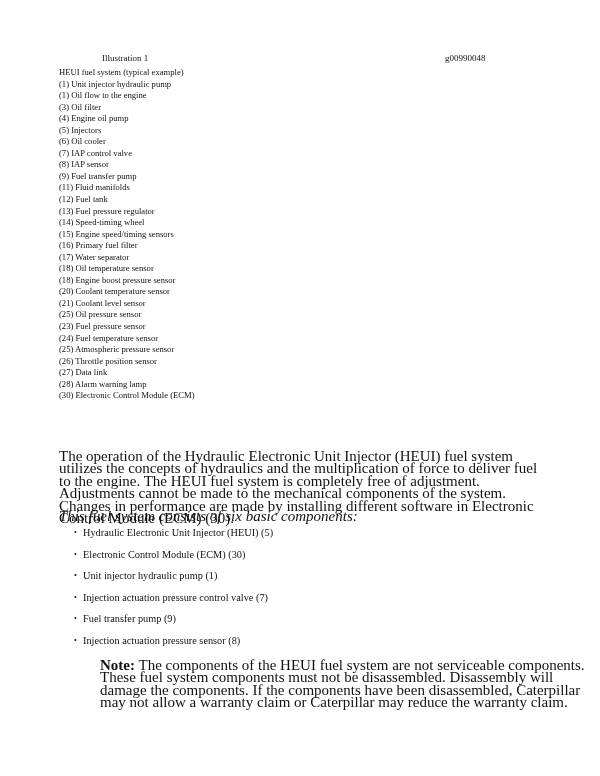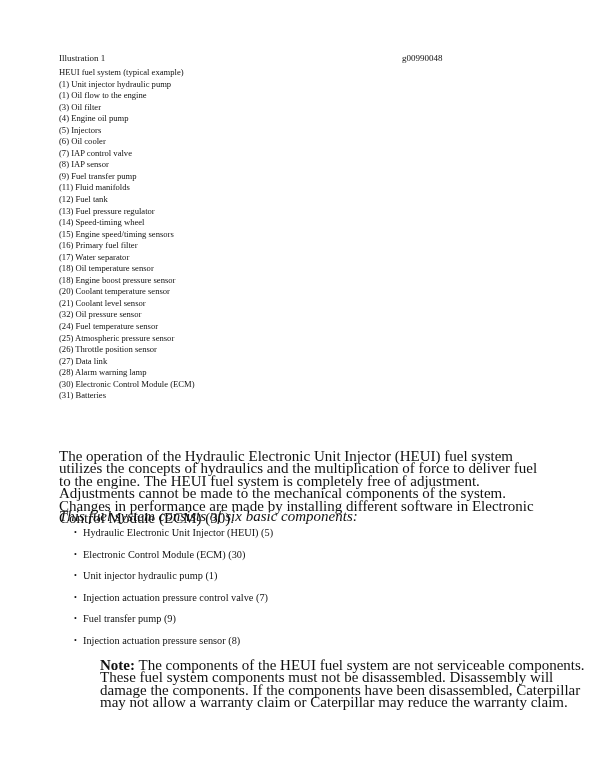--- a/index.html
+++ b/index.html
@@ -1,21 +1,21 @@
 <!DOCTYPE html>
 <html><head>
 <meta charset="utf-8">
 <style>
   html, body { margin: 0; padding: 0; background: #ffffff; }
   body {
     width: 600px; height: 776px; position: relative; overflow: hidden;
     font-family: "Liberation Serif", serif; color: #111111;
   }
   .page { position: absolute; left: 59px; top: 53px; width: 490px; }
-  .ill-header { position: relative; height: 14px; font-size: 9px; line-height: 11px; }
+  .ill-header { position: relative; height: 14px; font-size: 9px; line-height: 11px; margin-left: 43px; }
   .ill-title { position: absolute; left: 0; top: 0; }
   .ill-id { position: absolute; left: 343px; top: 0; }
   .legend { margin-top: 0; font-size: 8.6px; line-height: 11.55px; }
   .legend div { white-space: nowrap; }
   .para { font-size: 15px; line-height: 12.4px; margin: 0; }
   .p1 { position: absolute; top: 397px; left: 0; width: 490px; }
   .p2 { position: absolute; top: 457px; left: 0; font-style: italic; }
   .bullets { position: absolute; top: 474px; left: 0; list-style: none; margin: 0; padding: 0; font-size: 10.3px; }
   .bullets li { height: 21.5px; line-height: 12px; position: relative; padding-left: 24px; white-space: nowrap; }
   .bullets li .dot { position: absolute; left: 15px; top: 0; font-size: 8px; }
@@ -45,28 +45,28 @@
     <div>(12) Fuel tank</div>
     <div>(13) Fuel pressure regulator</div>
     <div>(14) Speed-timing wheel</div>
     <div>(15) Engine speed/timing sensors</div>
     <div>(16) Primary fuel filter</div>
     <div>(17) Water separator</div>
     <div>(18) Oil temperature sensor</div>
     <div>(18) Engine boost pressure sensor</div>
     <div>(20) Coolant temperature sensor</div>
     <div>(21) Coolant level sensor</div>
-    <div>(32) Oil pressure sensor</div>
+    <div>(25) Oil pressure sensor</div>
+    <div>(23) Fuel pressure sensor</div>
     <div>(24) Fuel temperature sensor</div>
     <div>(25) Atmospheric pressure sensor</div>
     <div>(26) Throttle position sensor</div>
     <div>(27) Data link</div>
     <div>(28) Alarm warning lamp</div>
     <div>(30) Electronic Control Module (ECM)</div>
-    <div>(31) Batteries</div>
   </div>
 
   <p class="para p1">The operation of the Hydraulic Electronic Unit Injector (HEUI) fuel system utilizes the concepts of hydraulics and the multiplication of force to deliver fuel to the engine. The HEUI fuel system is completely free of adjustment. Adjustments cannot be made to the mechanical components of the system. Changes in performance are made by installing different software in Electronic Control Module (ECM) (30).</p>
   <p class="para p2">This fuel system consists of six basic components:</p>
 
   <ul class="bullets">
     <li><span class="dot">•</span><span>Hydraulic Electronic Unit Injector (HEUI) (5)</span></li>
     <li><span class="dot">•</span><span>Electronic Control Module (ECM) (30)</span></li>
     <li><span class="dot">•</span><span>Unit injector hydraulic pump (1)</span></li>
     <li><span class="dot">•</span><span>Injection actuation pressure control valve (7)</span></li>

